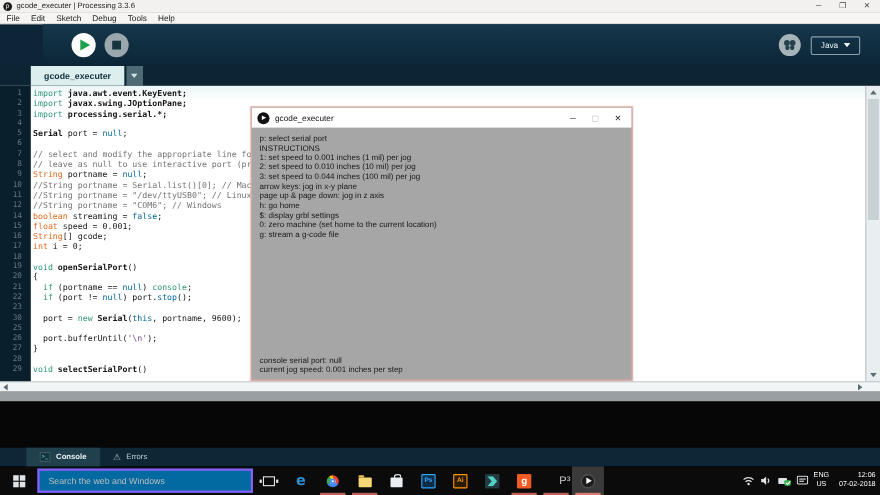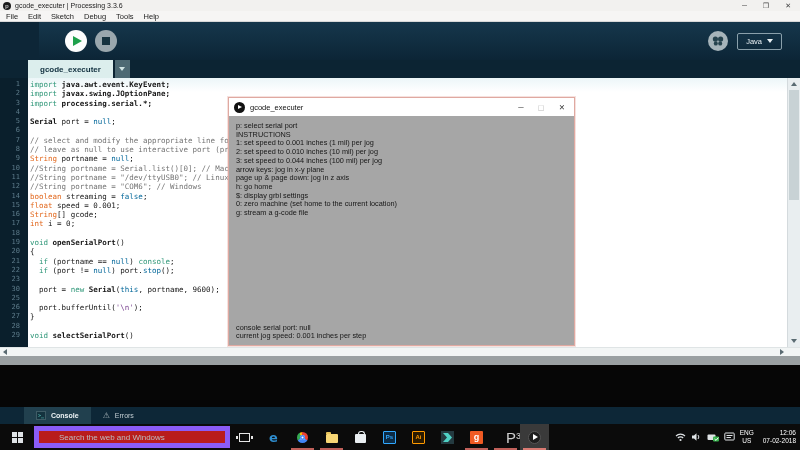--- a/index.html
+++ b/index.html
@@ -84,22 +84,22 @@
   .ftab.sel { background:#21404e; color:#eef4f6; font-weight:bold; }
   .cicon { width:10px; height:9px; background:#14333f; border:1px solid #3f5c66; color:#57c4b8;
            font-size:5px; line-height:7px; text-align:center; font-family:"DejaVu Sans Mono",monospace; }
   .eicon { font-size:8px; color:#aab6bb; line-height:1; }
 
   
   .taskbar { height:26px; background:#0b0b0b; display:flex; align-items:stretch; }
   .start { width:34px; display:flex; align-items:center; justify-content:center; }
   .winlogo { display:grid; grid-template-columns:5px 5px; grid-template-rows:5px 5px; gap:1px; }
   .winlogo b { background:#dfe3e6; }
-  .search { width:196px; margin:2px 0; background:#b91c1c; border:5px solid #8b5cf6;
-            color:#bdbdbd; font-size:8px; padding:0 20px; font-family:"Liberation Sans",sans-serif; }
+  .search { width:196px; margin:2px 0; background:#0369a1; border:2px solid #8b5cf6;
+            color:#bdbdbd; font-size:8px; padding:0 8px; font-family:"Liberation Sans",sans-serif; }
   .search::placeholder { color:#bdbdbd; }
   .tb-icons { display:flex; align-items:stretch; }
   .tb-icon { width:29px; position:relative; display:flex; align-items:center; justify-content:center; }
   .tb-icon.active { background:#3a3a3a; }
   .tb-icon .runline { position:absolute; bottom:0; left:3px; right:3px; height:2px; background:#c0605a; }
   .tb-icon.active .runline { background:#d87a72; }
   .tv-box { width:11px; height:9px; border:1px solid #e6e6e6; position:relative; }
   .tv-box:before, .tv-box:after { content:""; position:absolute; top:2px; width:2px; height:3px; background:#e6e6e6; }
   .tv-box:before { left:-4px; } .tv-box:after { right:-4px; }
   .g-edge { color:#2f8ed0; font-size:13px; font-weight:bold; font-family:"DejaVu Sans",sans-serif; }
@@ -114,21 +114,21 @@
   .store-bag { width:11px; height:9px; background:#e9eef1; border-radius:1px; position:relative; margin-top:2px; }
   .store-bag:before { content:""; position:absolute; top:-3px; left:2.5px; width:5px; height:3px;
       border:1px solid #e9eef1; border-bottom:none; border-radius:3px 3px 0 0; }
   .adobe { width:13px; height:13px; font-size:6px; font-weight:bold; display:flex; align-items:center;
            justify-content:center; border-radius:1px; }
   .ps { background:#0c2b45; color:#31a8ff; border:1px solid #31a8ff; }
   .ai { background:#2a1a00; color:#ff9a00; border:1px solid #ff9a00; }
   .devtool { width:13px; height:13px; background:#243a40; display:flex; align-items:center; justify-content:center; }
   .gbox { width:13px; height:13px; background:#f05a23; color:#fff; font-weight:bold; font-size:9px;
           display:flex; align-items:center; justify-content:center; border-radius:1px; }
-  .p3glyph { color:#cfcfcf; font-size:15px;margin-left:16px; }
+  .p3glyph { color:#cfcfcf; font-size:10px;margin-left:16px; }
   .playcirc { width:13px; height:13px; border-radius:50%; background:#1d1d1d; border:1px solid #555;
               display:flex; align-items:center; justify-content:center; }
   .playcirc i { width:0; height:0; border-left:5px solid #fff; border-top:3px solid transparent;
                 border-bottom:3px solid transparent; margin-left:1px; }
   .tray { margin-left:auto; display:flex; align-items:center; gap:5px; padding-right:4px; }
   .tray svg { display:block; }
   .tray-txt { color:#fff; font-size:6.5px; line-height:8px; text-align:center; }
   .tray-dt { color:#fff; font-size:6.5px; line-height:8px; text-align:right; padding-left:4px; }
 
   

